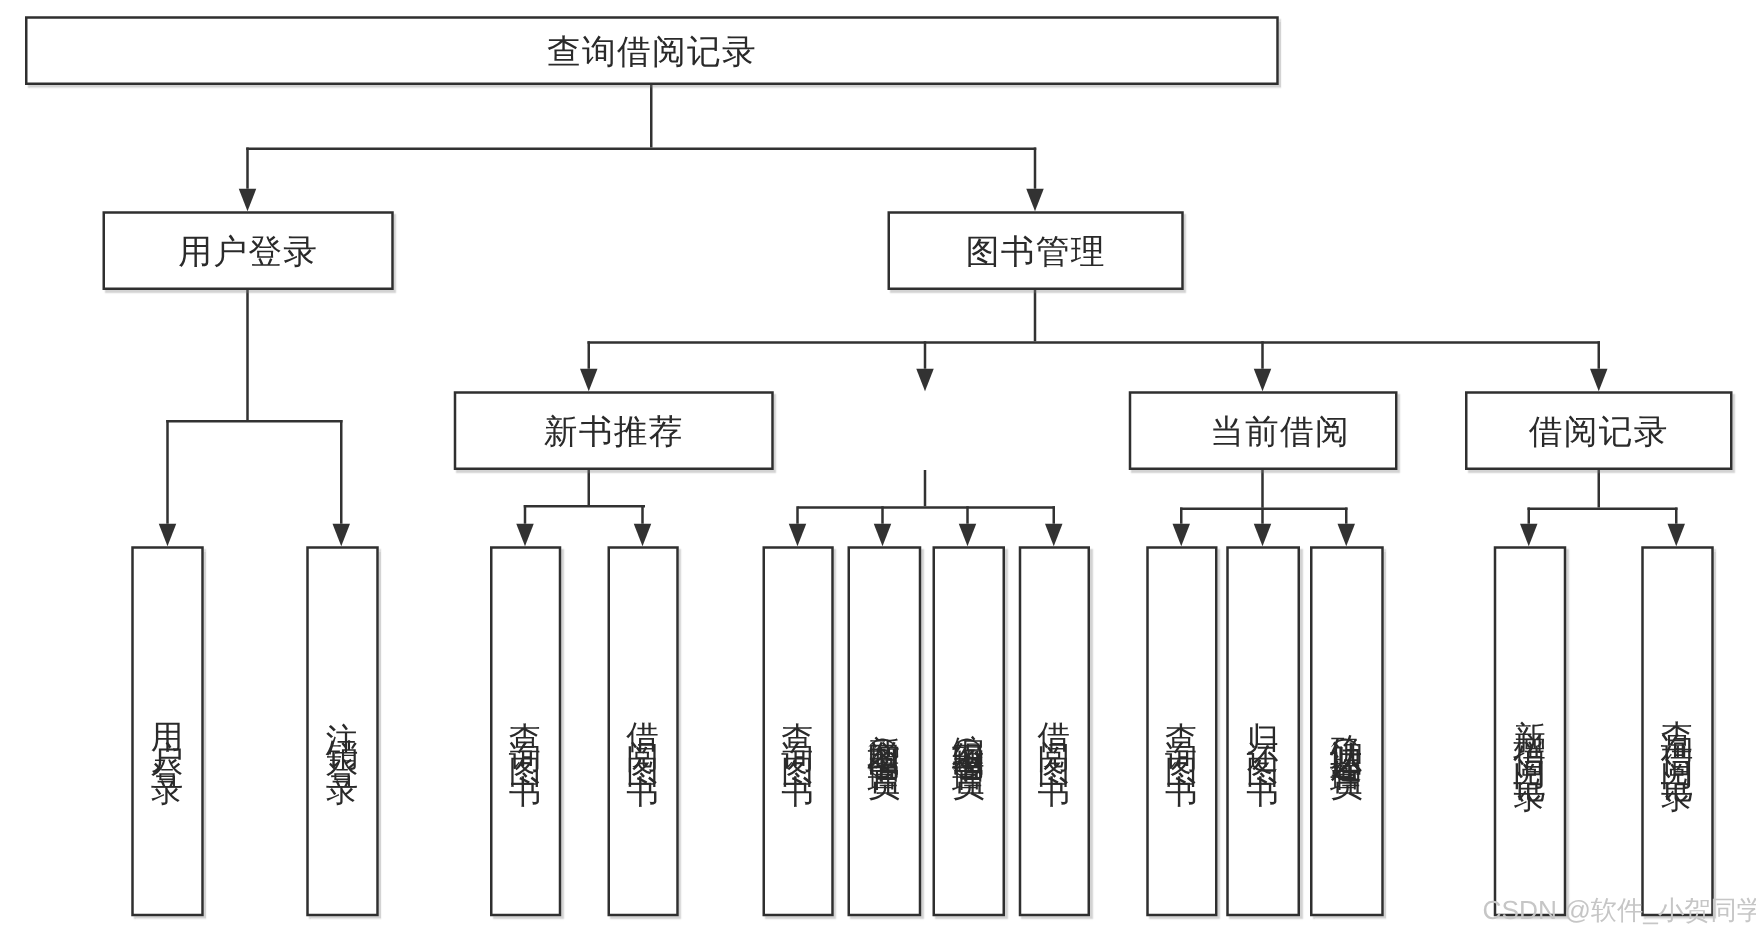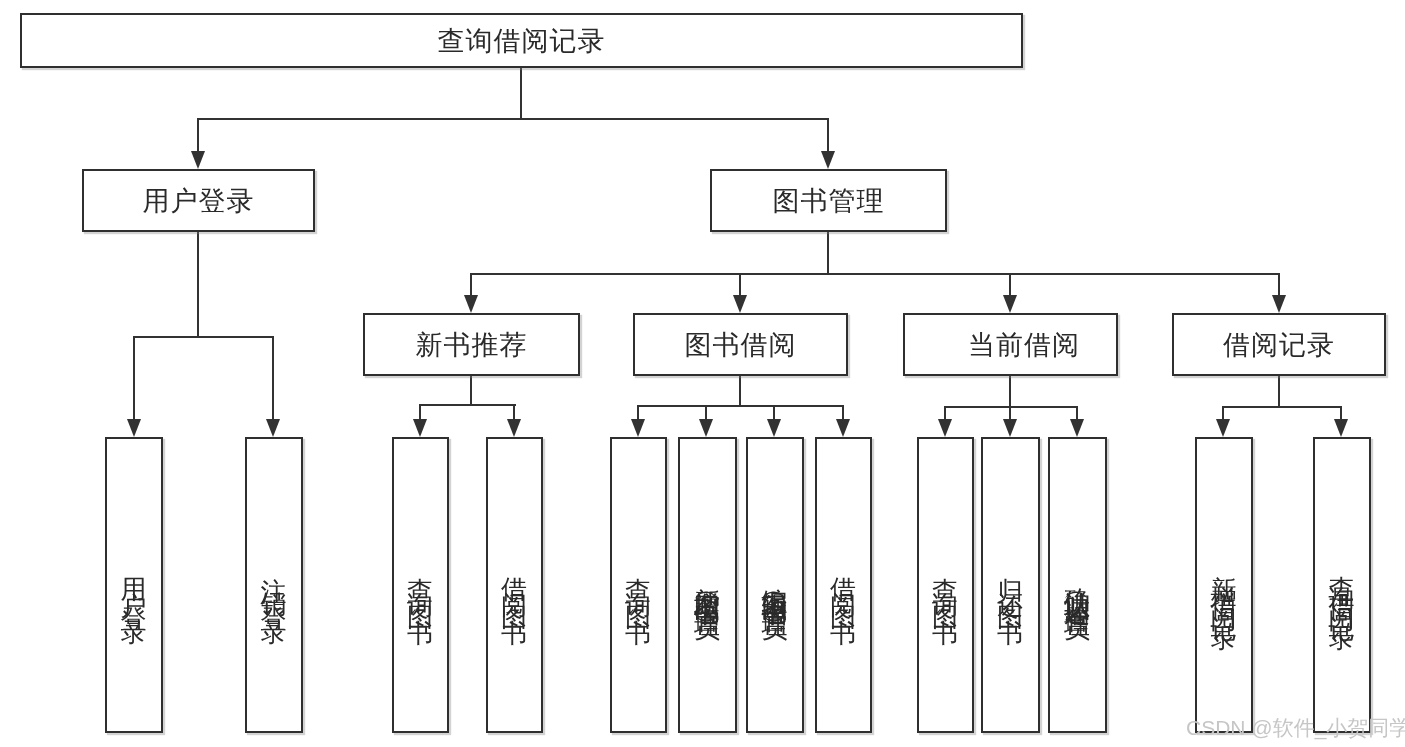--- a/index.html
+++ b/index.html
@@ -85,22 +85,21 @@
   <div class="hl" style="left:470px; top:273px; width:810px;"></div>
   <div class="vl" style="left:470px; top:273px; height:22px;"></div>
   <div class="ar" style="left:464px; top:295px;"></div>
   <div class="vl" style="left:739px; top:273px; height:22px;"></div>
   <div class="ar" style="left:733px; top:295px;"></div>
   <div class="vl" style="left:1009px; top:273px; height:22px;"></div>
   <div class="ar" style="left:1003px; top:295px;"></div>
   <div class="vl" style="left:1278px; top:273px; height:22px;"></div>
   <div class="ar" style="left:1272px; top:295px;"></div>
 
-  <div class="box" style="left:363px; top:313px; width:217px; height:63px;">新书推荐</div>
-  <div class="box" style="left:633px; top:313px; width:215px; height:63px;">图书借阅</div>
+  <div class="box" style="left:363px; top:313px; width:256px; height:63px;">新书推荐</div>
   <div class="box" style="left:903px; top:313px; width:215px; height:63px;padding-left:27px;">当前借阅</div>
   <div class="box" style="left:1172px; top:313px; width:214px; height:63px;">借阅记录</div>
 
   <div class="vl" style="left:470px; top:376px; height:28px;"></div>
   <div class="hl" style="left:419px; top:404px; width:97px;"></div>
   <div class="vl" style="left:419px; top:404px; height:15px;"></div>
   <div class="ar" style="left:413px; top:419px;"></div>
   <div class="vl" style="left:513px; top:404px; height:15px;"></div>
   <div class="ar" style="left:507px; top:419px;"></div>
 

